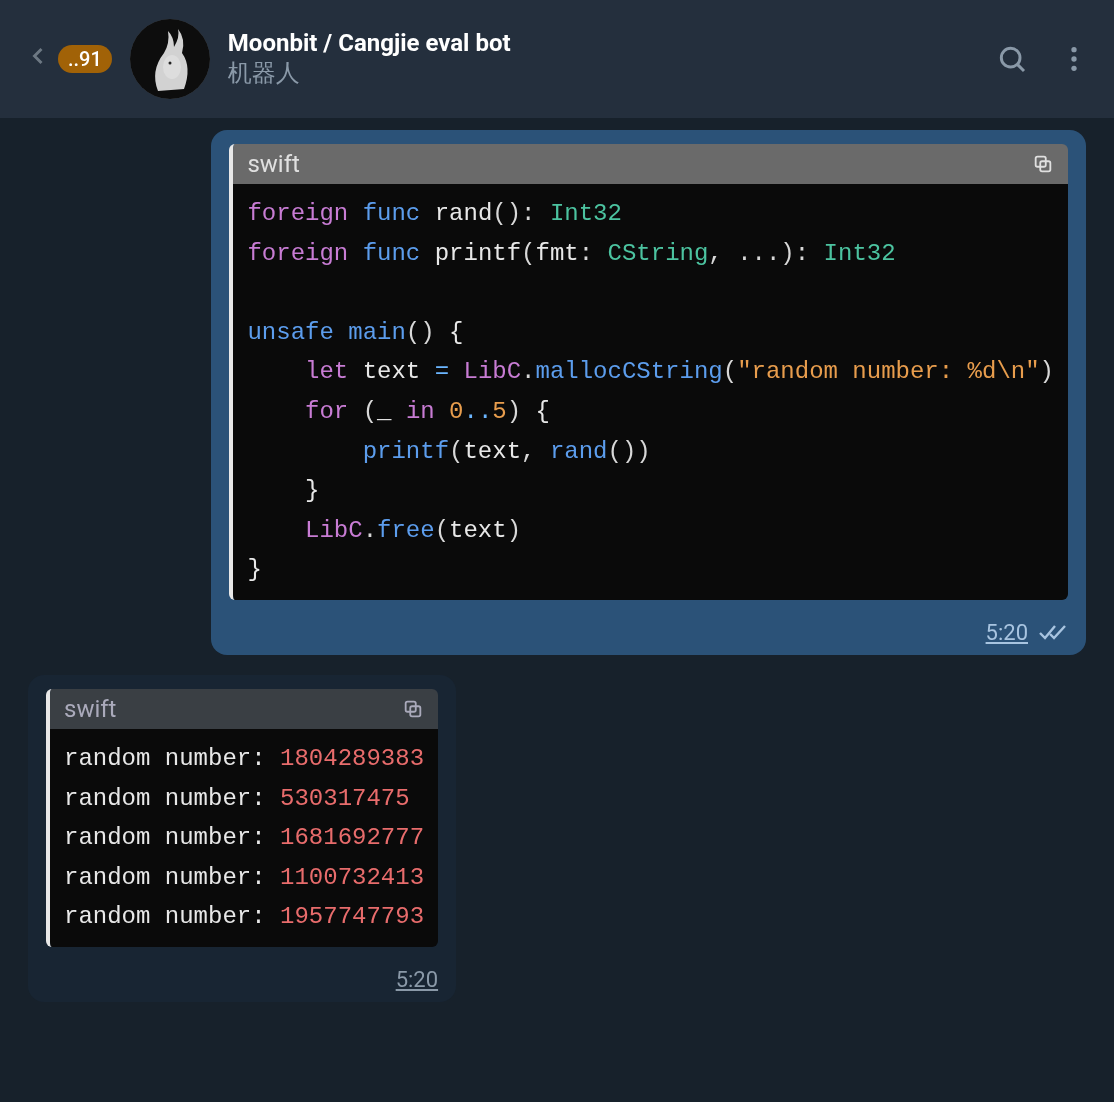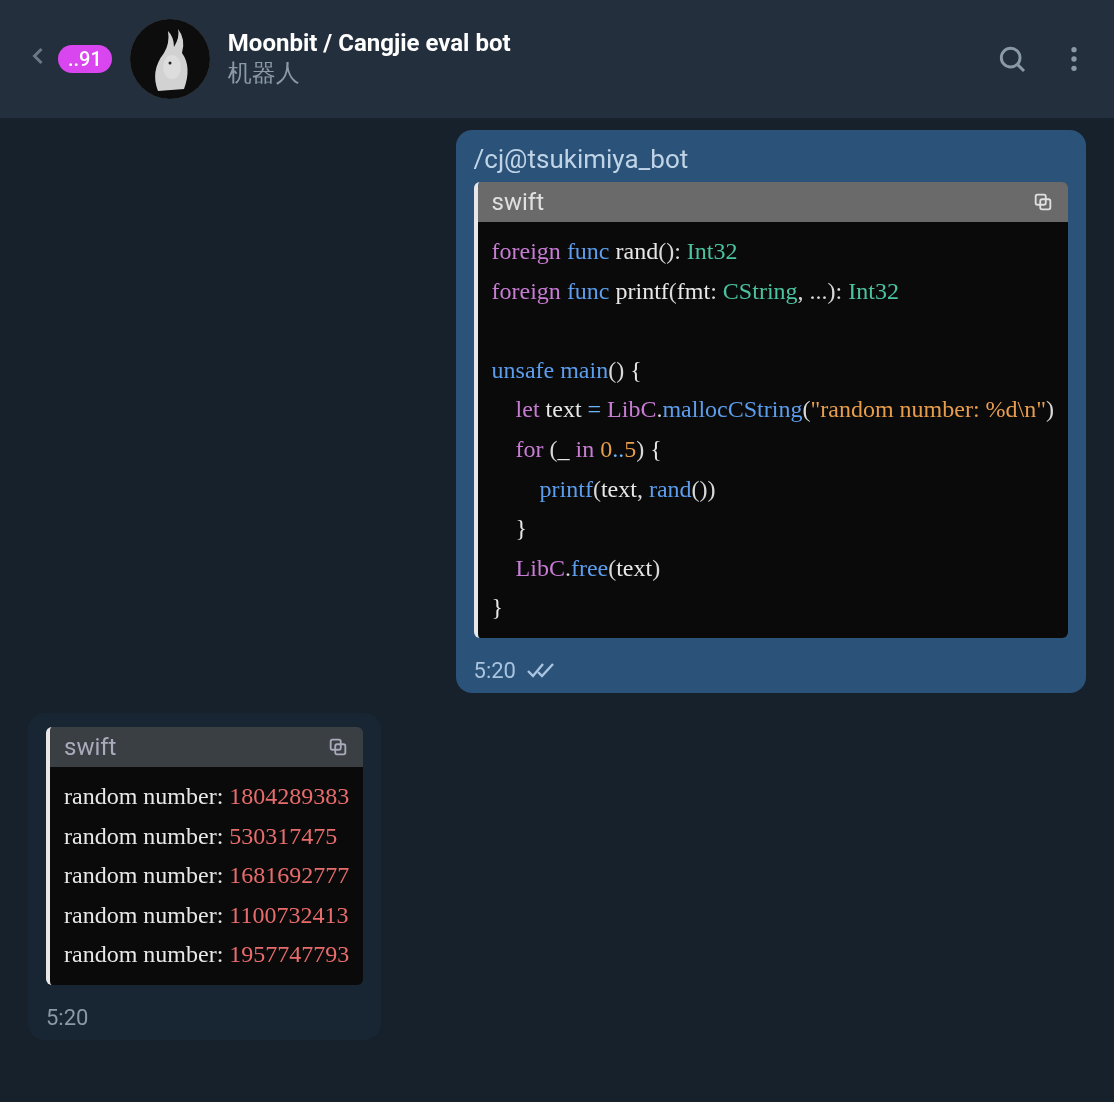--- a/index.html
+++ b/index.html
@@ -23,21 +23,21 @@
     display: flex;
     align-items: center;
     gap: 6px;
     cursor: pointer;
   }
   .back-arrow {
     color: #6d7883;
     font-size: 32px;
   }
   .badge {
-    background: #d946ef;
+    background: #a16207;
     color: #fff;
     border-radius: 14px;
     padding: 2px 10px;
     font-size: 20px;
     font-weight: 500;
   }
   .avatar {
     width: 80px;
     height: 80px;
     border-radius: 50%;
@@ -112,33 +112,35 @@
     display: flex;
     justify-content: space-between;
     align-items: center;
     color: #e0e0e0;
     font-size: 24px;
   }
   .msg-in .code-header { background: #3a3f44; color: #aab; }
   .code-body {
     background: #0a0a0a;
     padding: 10px 14px;
-    font-family: Liberation Serif, serif;
+    font-family: Liberation Mono, monospace;
     font-size: 24px;
     line-height: 1.65;
     white-space: pre;
     overflow-x: auto;
   }
   .msg-meta {
     display: flex;
+    justify-content: flex-end;
     align-items: center;
     gap: 10px;
     color: #a8c4e0;
     font-size: 22px;
     margin-top: 2px;
+    text-decoration: underline;
   }
   .msg-in .msg-meta { color: #8a99a8; }
   .checks {
     display: inline-flex;
     color: #a8c4e0;
   }
 
   
   .t-kw1 { color: #c87cd4; }   
   .t-kw2 { color: #5c9ded; }   
@@ -194,21 +196,20 @@
           <circle cx="12" cy="19" r="2"></circle>
         </svg>
     </div>
   </div>
 </div>
 
 <div class="messages">
 
   <div class="msg-out">
     <div class="bubble">
-      <div class="bubble-line1">/cj@tsukimiya_bot</div>
       <div class="code-block">
         <div class="code-header">
           <span>swift</span>
           <span class="icon-btn">
             <svg width="22" height="22" viewBox="0 0 24 24" fill="none" stroke="currentColor" stroke-width="2">
                 <rect x="9" y="9" width="11" height="11" rx="2"></rect>
                 <rect x="4" y="4" width="11" height="11" rx="2"></rect>
               </svg>
           </span>
         </div>

